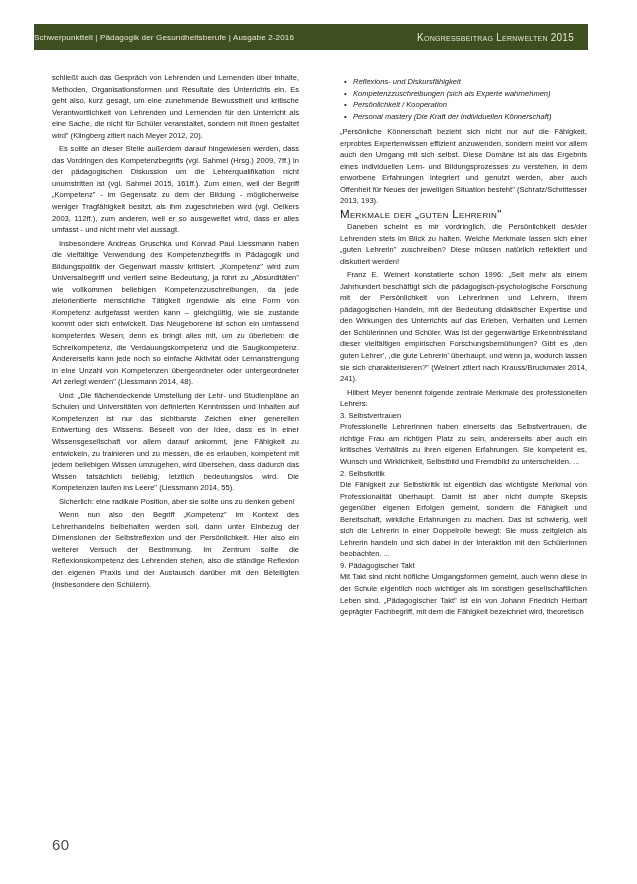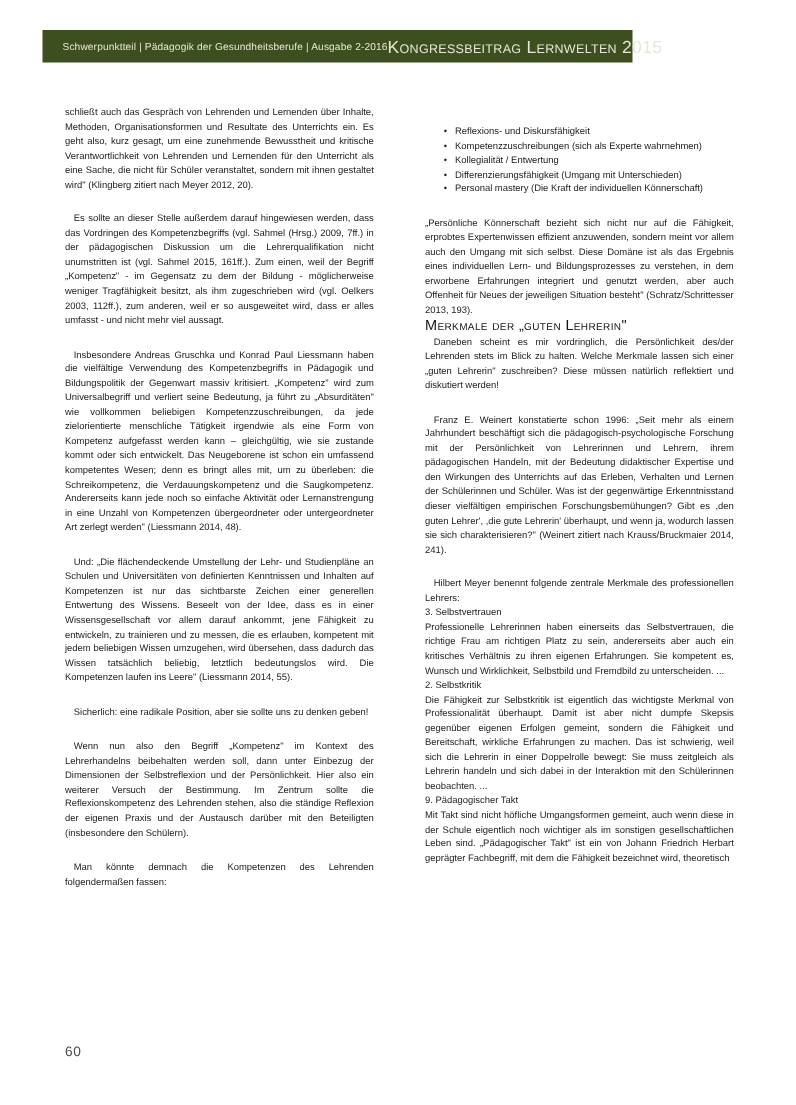--- a/index.html
+++ b/index.html
@@ -19,50 +19,50 @@
     background: #ffffff;
     overflow: hidden;
     box-sizing: border-box;
   }
 
   
   .header-band {
     position: absolute;
     left: 34px;
     top: 24px;
-    width: 472px;
+    width: 554px;
     height: 26px;
     background: #3e4f1f;
     display: flex;
     align-items: center;
     box-sizing: border-box;
-    padding: 0 16px;
+    padding: 0 0;
   }
   .header-left {
     font-size: 8.1px;
     color: #e8e6d8;
     letter-spacing: 0.12px;
     white-space: nowrap;
   }
   .header-right {
     margin-left: auto;
-    font-size: 14px;
+    font-size: 10px;
     color: #e8e6d8;
     white-space: nowrap;
     font-variant: small-caps;
     letter-spacing: 0.25px;
     padding-right: 14px;
     text-align: center;
   }
 
   
   .columns {
     position: absolute;
     left: 52px;
-    top: 84px;
+    top: 72px;
     width: 535px;
     height: 745px;
     display: flex;
     gap: 41px;
   }
   .col {
     width: 255px;
     box-sizing: border-box;
   }
 
@@ -70,27 +70,28 @@
     margin: 0 0 0 0;
     font-size: 7.55px;
     line-height: 11.55px;
     text-align: justify;
     text-justify: inter-word;
     color: #1b1b1b;
     hyphens: manual;
     text-indent: 7px;
   }
   p.body.noindent { text-indent: 0; }
-  p.gap { margin-top: 16px; }
+  p.gap { margin-top: 2px; }
 
   
   ul.bullets {
-    margin: 15px;
+    margin: 4px;
     padding: 0;
     list-style: none;
+    font-style: italic;
   }
   ul.bullets li {
     position: relative;
     padding-left: 9px;
     font-size: 7.55px;
     line-height: 11.55px;
     color: #1b1b1b;
     text-align: justify;
     margin: 0;
   }
@@ -135,21 +136,21 @@
   
   .footer {
     position: absolute;
     left: 52px;
     top: 836px;
     width: 535px;
     display: flex;
     align-items: baseline;
   }
   .folio {
-    font-size: 11px;
+    font-size: 15px;
     color: #4a4a4a;
     letter-spacing: 0.4px;
   }
   .footer-text {
     margin-left: auto;
     font-size: 9px;
     color: #9a9a8c;
     letter-spacing: 0.55px;
     white-space: nowrap;
   }
@@ -166,37 +167,33 @@
 
   <div class="columns">
 
     <div class="col">
       <p class="body noindent">schließt auch das Gespräch von Lehrenden und Lernenden über Inhalte, Methoden, Organisationsformen und Resultate des Unterrichts ein. Es geht also, kurz gesagt, um eine zunehmende Bewusstheit und kritische Verantwortlichkeit von Lehrenden und Lernenden für den Unterricht als eine Sache, die nicht für Schüler veranstaltet, sondern mit ihnen gestaltet wird" (Klingberg zitiert nach Meyer 2012, 20).</p>
       <p class="body gap">Es sollte an dieser Stelle außerdem darauf hingewiesen werden, dass das Vordringen des Kompetenzbegriffs (vgl. Sahmel (Hrsg.) 2009, 7ff.) in der pädagogischen Diskussion um die Lehrerqualifikation nicht unumstritten ist (vgl. Sahmel 2015, 161ff.). Zum einen, weil der Begriff „Kompetenz" - im Gegensatz zu dem der Bildung - möglicherweise weniger Tragfähigkeit besitzt, als ihm zugeschrieben wird (vgl. Oelkers 2003, 112ff.), zum anderen, weil er so ausgeweitet wird, dass er alles umfasst - und nicht mehr viel aussagt.</p>
       <p class="body gap">Insbesondere Andreas Gruschka und Konrad Paul Liessmann haben die vielfältige Verwendung des Kompetenzbegriffs in Pädagogik und Bildungspolitik der Gegenwart massiv kritisiert. „Kompetenz" wird zum Universalbegriff und verliert seine Bedeutung, ja führt zu „Absurditäten" wie vollkommen beliebigen Kompetenzzuschreibungen, da jede zielorientierte menschliche Tätigkeit irgendwie als eine Form von Kompetenz aufgefasst werden kann – gleichgültig, wie sie zustande kommt oder sich entwickelt. Das Neugeborene ist schon ein umfassend kompetentes Wesen; denn es bringt alles mit, um zu überleben: die Schreikompetenz, die Verdauungskompetenz und die Saugkompetenz. Andererseits kann jede noch so einfache Aktivität oder Lernanstrengung in eine Unzahl von Kompetenzen übergeordneter oder untergeordneter Art zerlegt werden" (Liessmann 2014, 48).</p>
       <p class="body gap">Und: „Die flächendeckende Umstellung der Lehr- und Studienpläne an Schulen und Universitäten von definierten Kenntnissen und Inhalten auf Kompetenzen ist nur das sichtbarste Zeichen einer generellen Entwertung des Wissens. Beseelt von der Idee, dass es in einer Wissensgesellschaft vor allem darauf ankommt, jene Fähigkeit zu entwickeln, zu trainieren und zu messen, die es erlauben, kompetent mit jedem beliebigen Wissen umzugehen, wird übersehen, dass dadurch das Wissen tatsächlich beliebig, letztlich bedeutungslos wird. Die Kompetenzen laufen ins Leere" (Liessmann 2014, 55).</p>
       <p class="body gap">Sicherlich: eine radikale Position, aber sie sollte uns zu denken geben!</p>
       <p class="body gap">Wenn nun also den Begriff „Kompetenz" im Kontext des Lehrerhandelns beibehalten werden soll, dann unter Einbezug der Dimensionen der Selbstreflexion und der Persönlichkeit. Hier also ein weiterer Versuch der Bestimmung. Im Zentrum sollte die Reflexionskompetenz des Lehrenden stehen, also die ständige Reflexion der eigenen Praxis und der Austausch darüber mit den Beteiligten (insbesondere den Schülern).</p>
-      <p class="body gap">Man könnte demnach die Kompetenzen des Lehrenden folgendermaßen fassen:</p>
     </div>
 
     <div class="col">
 
       <ul class="bullets">
         <li>
           <span>Reflexions- und Diskursfähigkeit</span>
         </li>
         <li>
           <span>Kompetenzzuschreibungen (sich als Experte wahrnehmen)</span>
         </li>
         <li>
-          <span>Kollegialität / Entwertung</span>
-        </li>
-        <li>
-          <span>Differenzierungsfähigkeit (Umgang mit Unterschieden)</span>
+          <span>Persönlichkeit / Kooperation</span>
         </li>
         <li class="justify-hard">
           <span>Personal mastery (Die Kraft der individuellen Könnerschaft)</span>
         </li>
       </ul>
 
       <p class="body noindent gap">„Persönliche Könnerschaft bezieht sich nicht nur auf die Fähigkeit, erprobtes Expertenwissen effizient anzuwenden, sondern meint vor allem auch den Umgang mit sich selbst. Diese Domäne ist als das Ergebnis eines individuellen Lern- und Bildungsprozesses zu verstehen, in dem erworbene Erfahrungen integriert und genutzt werden, aber auch Offenheit für Neues der jeweiligen Situation besteht" (Schratz/Schrittesser 2013, 193).</p>
 
       <h2 class="section-heading heading-gap-top heading-gap-bottom">Merkmale der „guten Lehrerin"</h2>
 

